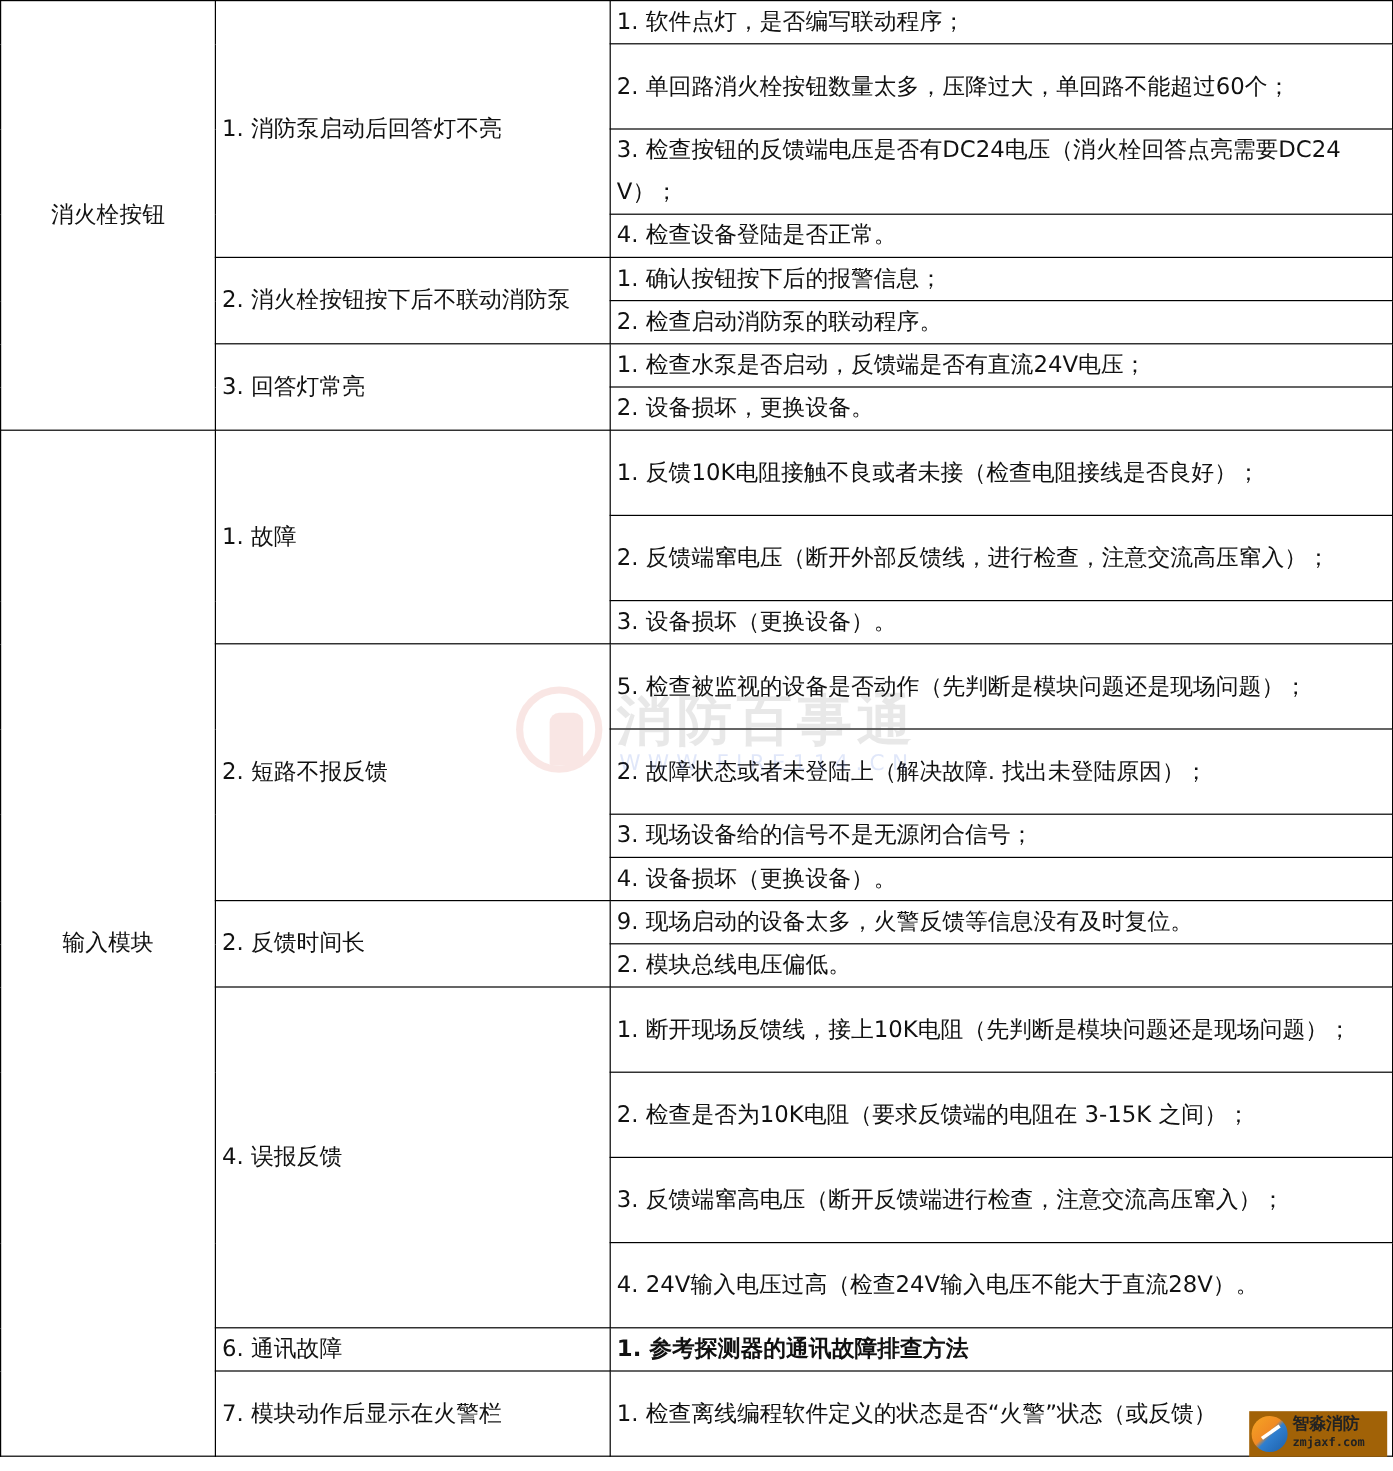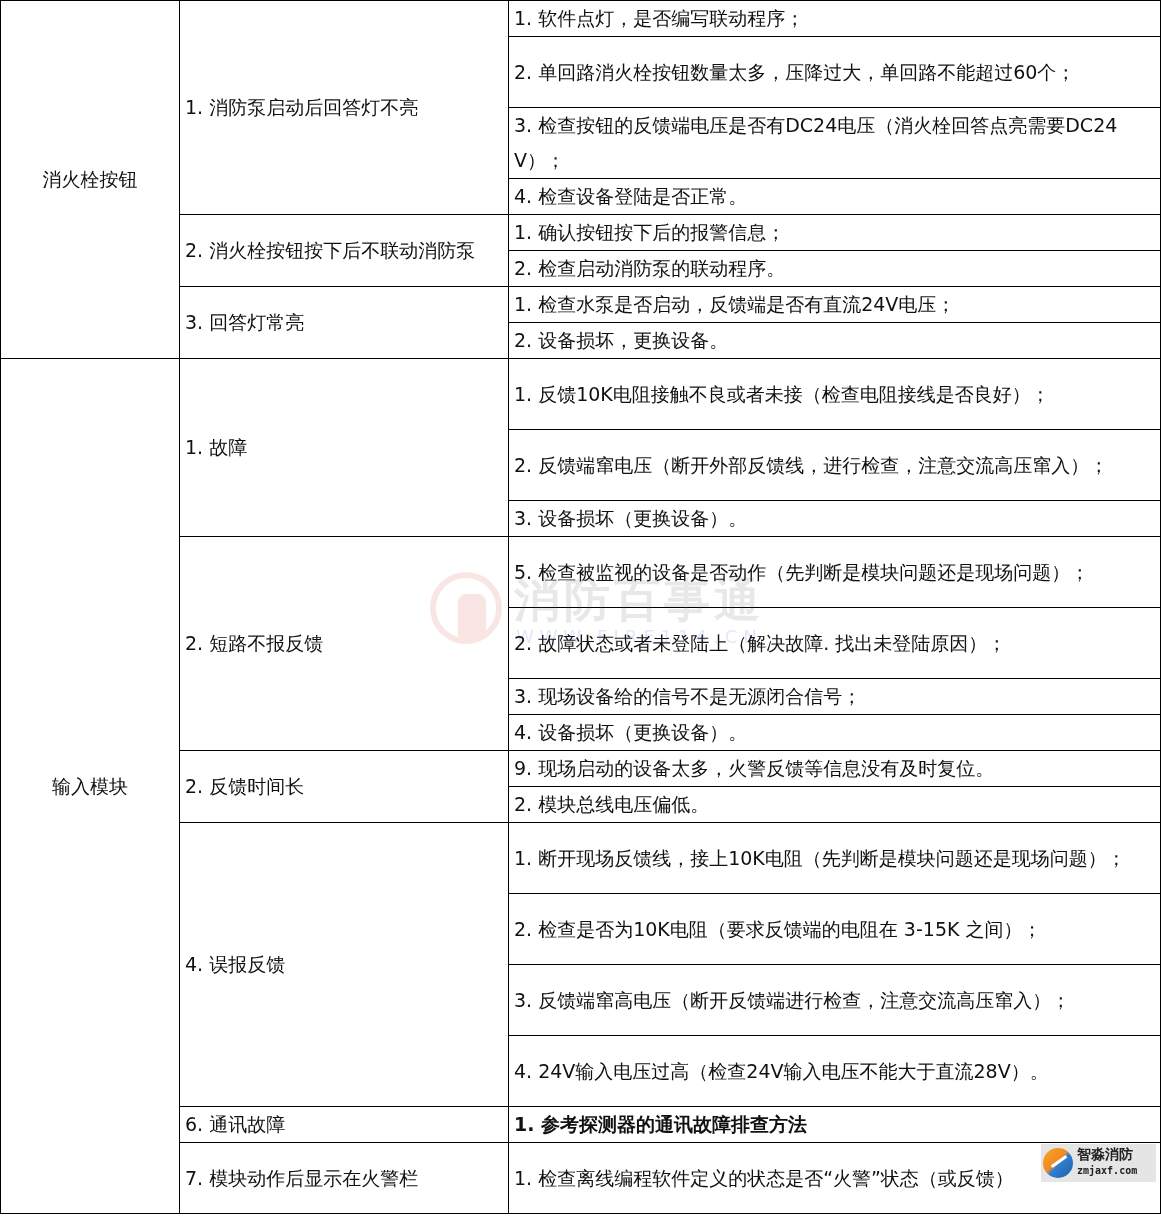--- a/index.html
+++ b/index.html
@@ -46,22 +46,22 @@
   .wm-title {
     position: absolute; left: 84px; top: 2px; font-size: 46px; letter-spacing: 4px;
     color: #555555; font-weight: bold; white-space: nowrap;
   }
   .wm-url {
     position: absolute; left: 86px; top: 58px; font-size: 18px; letter-spacing: 6px;
     color: #1d4ed8; white-space: nowrap;
   }
 
   .logo {
-    position: absolute; left: 1041px; top: 1144px; width: 115px; height: 38px;
-    background: #e5e5e5;
+    position: absolute; left: 1041px; top: 1176px; width: 115px; height: 38px;
+    background: #a16207;
   }
   .logo-mark {
     position: absolute; left: 2px; top: 4px; width: 30px; height: 30px; border-radius: 50%;
     background: linear-gradient(135deg, #f5a623 0%, #f08a24 45%, #2f7fd0 55%, #1e5fa8 100%);
   }
   .logo-mark::after {
     content: ""; position: absolute; left: 7px; top: 12px; width: 18px; height: 3px;
     background: #ffffff; transform: rotate(-35deg);
   }
   .logo-name {

